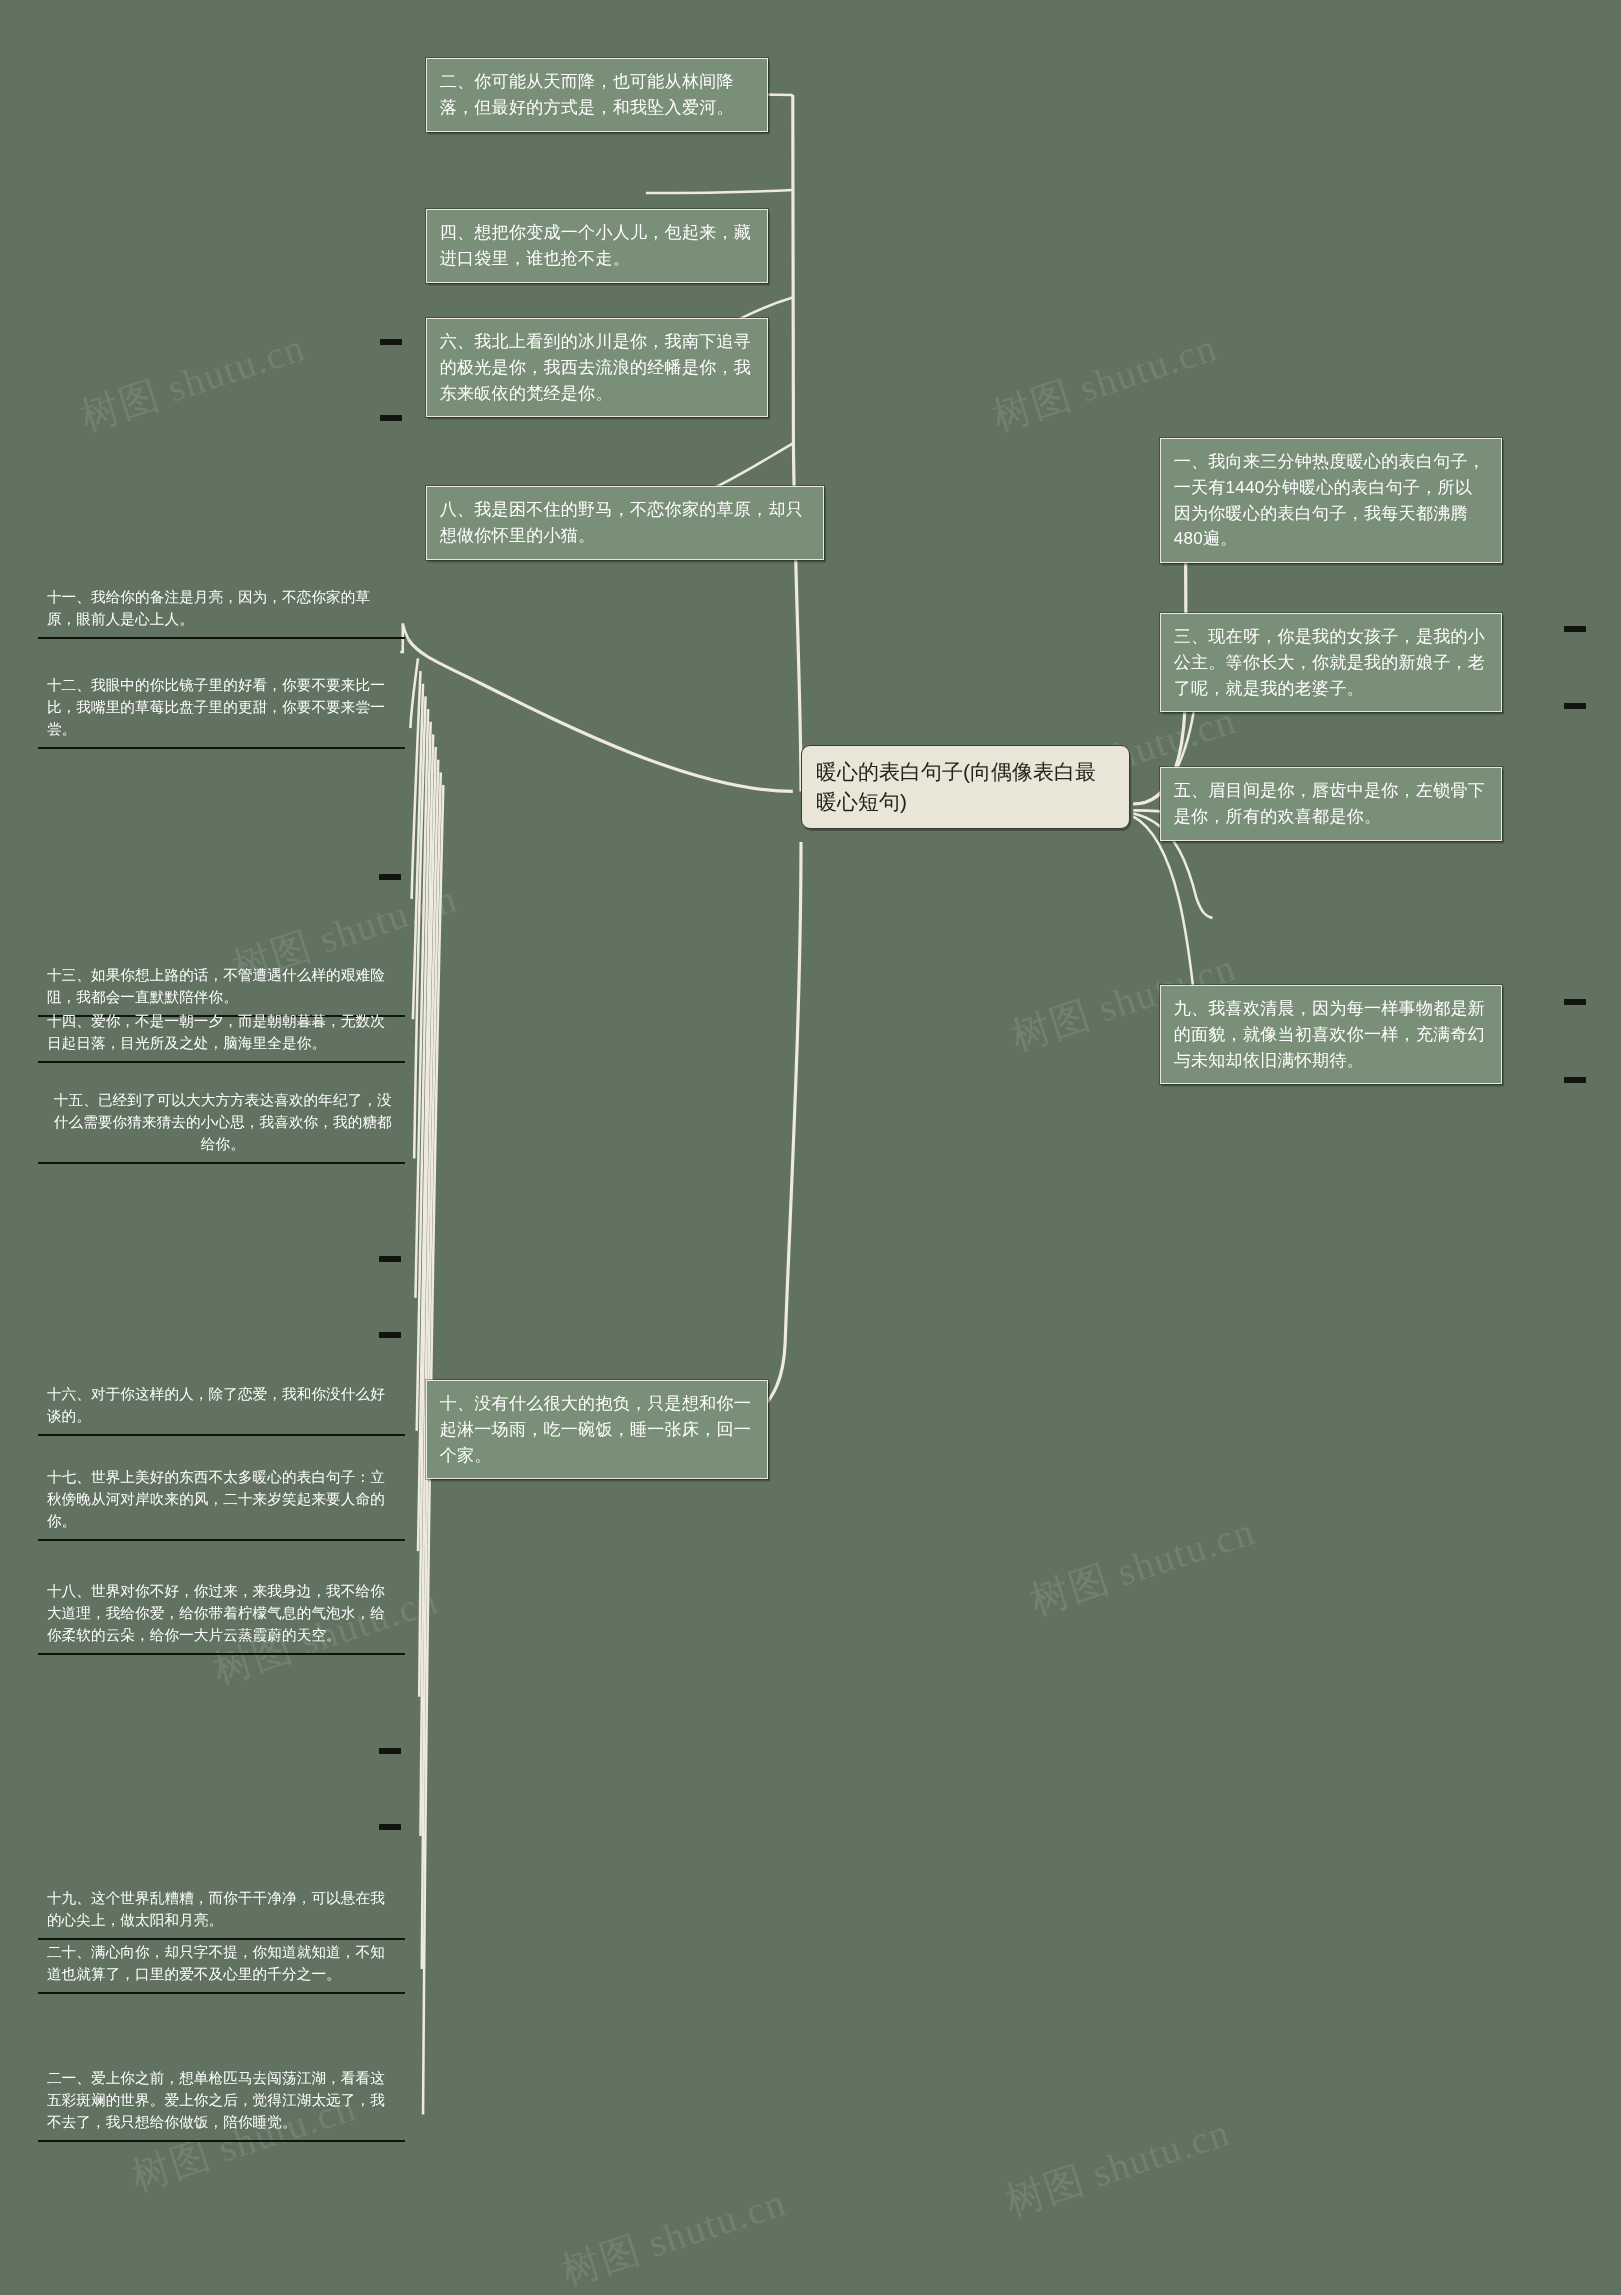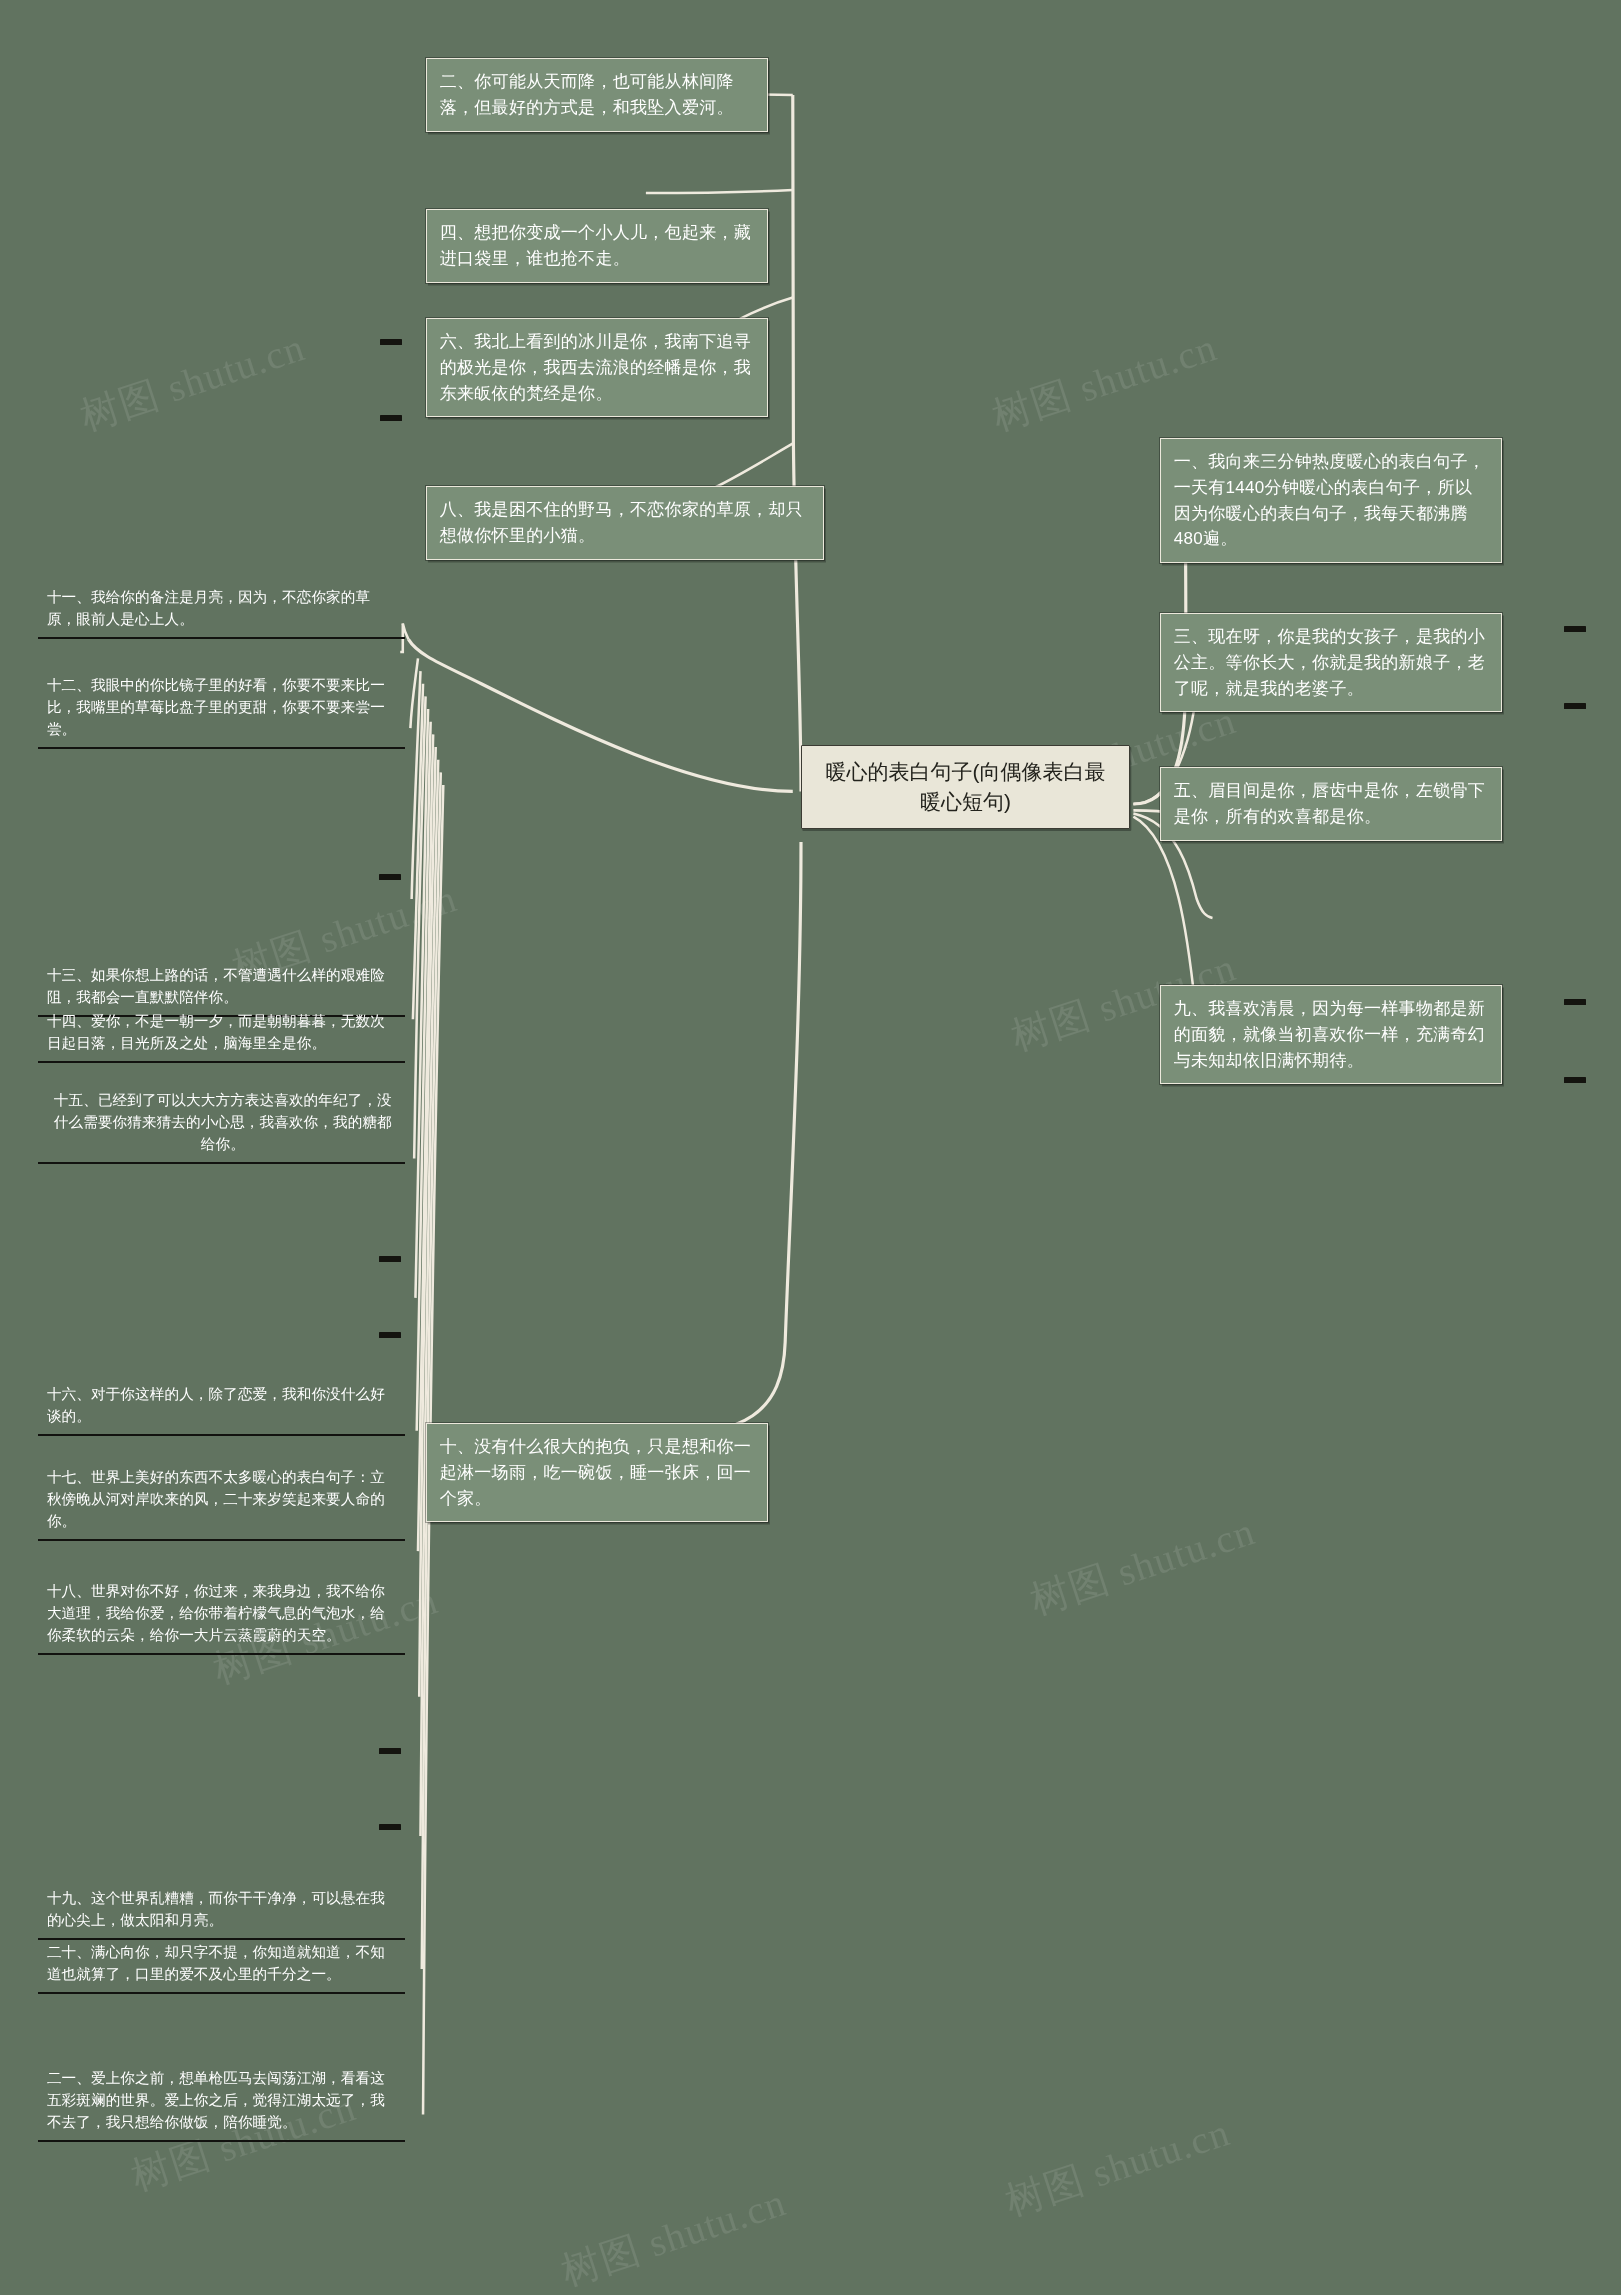--- a/index.html
+++ b/index.html
@@ -24,21 +24,21 @@
   #links path{fill:none;stroke:#efeade;stroke-width:5;}
   #links path.thin{stroke-width:4;}
 
   
   .node{position:absolute;box-sizing:border-box;}
 
   
   .root{
     background:#e9e6d8;border:1.3px solid #3b3b33;
     color:#23231d;font-size:21px;line-height:1.42;
-    padding:11.4px 14px;text-align:center;border-radius:1px;
+    padding:11.4px 14px;border-radius:9px;
     box-shadow:1.3px 1.9px 0 rgba(0,0,0,0.30);
   }
 
   
   .boxed{
     background:#7a8f78;border:1.9px solid #ece9dc;
     color:#ffffff;font-size:17px;line-height:1.52;
     padding:10px 12.7px;letter-spacing:0.3px;
     box-shadow:1.9px 2.5px 0 rgba(0,0,0,0.28);
     outline:0.6px solid rgba(0,0,0,0.30);outline-offset:0;
@@ -122,21 +122,21 @@
   <div class="node root" style="left:801px;top:745px;width:329px;">暖心的表白句子(向偶像表白最暖心短句)</div>
 
   <div class="node boxed" style="left:426px;top:58px;width:342px;">二、你可能从天而降，也可能从林间降落，但最好的方式是，和我坠入爱河。</div>
 
   <div class="node boxed" style="left:426px;top:209px;width:342px;">四、想把你变成一个小人儿，包起来，藏进口袋里，谁也抢不走。</div>
 
   <div class="node boxed" style="left:426px;top:318px;width:342px;">六、我北上看到的冰川是你，我南下追寻的极光是你，我西去流浪的经幡是你，我东来皈依的梵经是你。</div>
 
   <div class="node boxed" style="left:426px;top:486px;width:398px;">八、我是困不住的野马，不恋你家的草原，却只想做你怀里的小猫。</div>
 
-  <div class="node boxed" style="left:426px;top:1380px;width:342px;margin-top:43px;">十、没有什么很大的抱负，只是想和你一起淋一场雨，吃一碗饭，睡一张床，回一个家。</div>
+  <div class="node boxed" style="left:426px;top:1380px;width:342px;">十、没有什么很大的抱负，只是想和你一起淋一场雨，吃一碗饭，睡一张床，回一个家。</div>
 
   <div class="node boxed" style="left:1160px;top:438px;width:342px;">一、我向来三分钟热度暖心的表白句子，一天有1440分钟暖心的表白句子，所以因为你暖心的表白句子，我每天都沸腾480遍。</div>
 
   <div class="node boxed" style="left:1160px;top:613px;width:342px;">三、现在呀，你是我的女孩子，是我的小公主。等你长大，你就是我的新娘子，老了呢，就是我的老婆子。</div>
 
   <div class="node boxed" style="left:1160px;top:767px;width:342px;">五、眉目间是你，唇齿中是你，左锁骨下是你，所有的欢喜都是你。</div>
 
 
   <div class="node boxed" style="left:1160px;top:985px;width:342px;">九、我喜欢清晨，因为每一样事物都是新的面貌，就像当初喜欢你一样，充满奇幻与未知却依旧满怀期待。</div>
 

